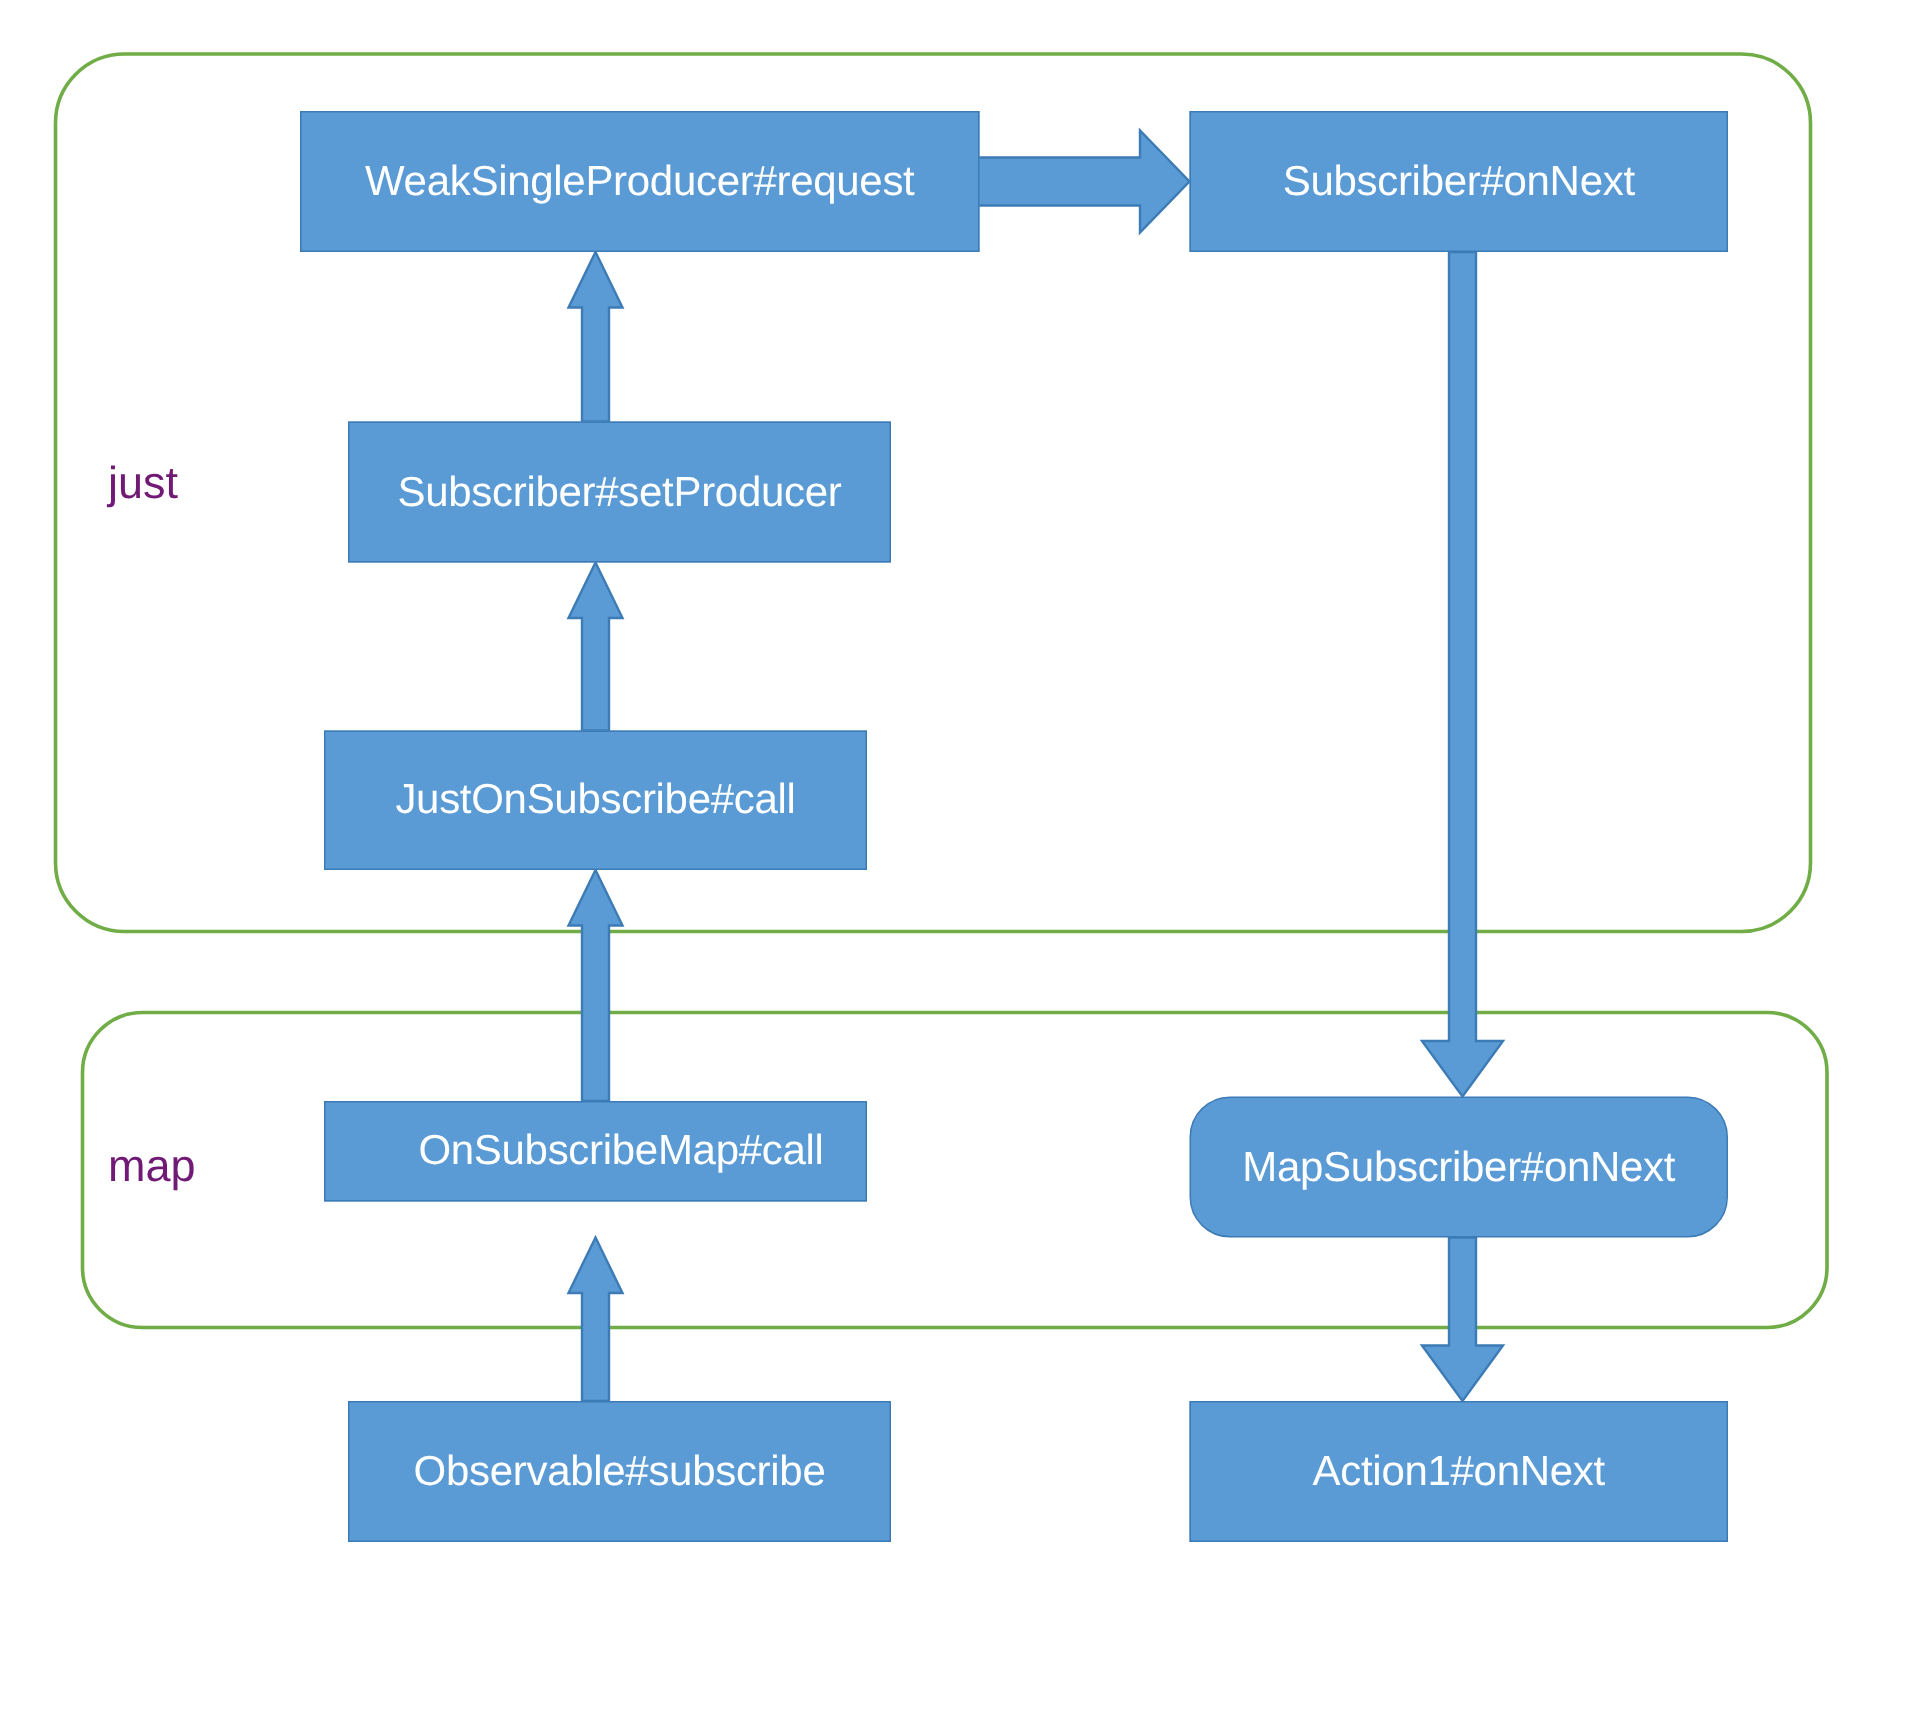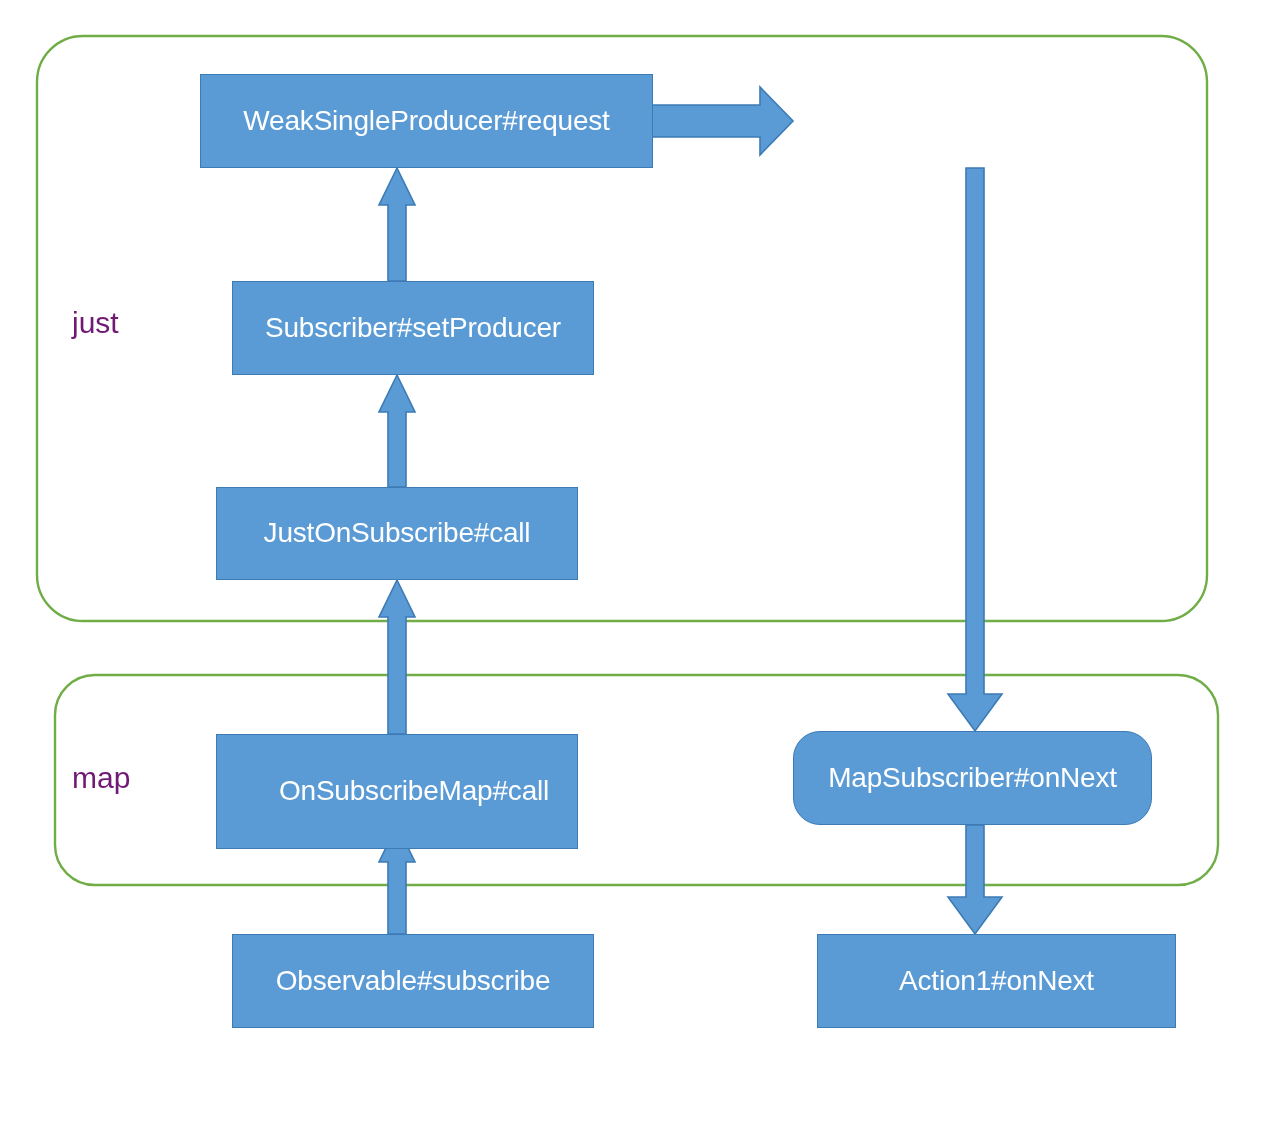--- a/index.html
+++ b/index.html
@@ -77,26 +77,27 @@
     <polygon points="966,825 984,825 984,897 1002,897 975,934 948,897 966,897" fill="#5B9BD5" stroke="#3C7BB5" stroke-width="1.6" stroke-linejoin="miter"></polygon>
 
   </svg>
 
   <div class="group-label" style="left:72px; top:306px;">just</div>
 
   <div class="group-label" style="left:72px; top:761px;">map</div>
 
   <div class="node" style="left:170px; top:74px; width:453px; height:94px;margin-left:30px;">WeakSingleProducer#request</div>
 
+  <div class="node" style="left:793px; top:74px; width:359px; height:94px;">Subscriber#onNext</div>
 
   <div class="node" style="left:232px; top:281px; width:362px; height:94px;">Subscriber#setProducer</div>
 
   <div class="node" style="left:216px; top:487px; width:362px; height:93px;">JustOnSubscribe#call</div>
 
-  <div class="node" style="left:216px; top:734px; width:362px; height:115px;padding-left:34px;">OnSubscribeMap#call</div>
+  <div class="node" style="left:216px; top:734px; width:362px; height:67px;padding-left:34px;">OnSubscribeMap#call</div>
 
   <div class="node" style="left:793px; top:731px; width:359px; height:94px;border-radius:27px;">MapSubscriber#onNext</div>
 
   <div class="node" style="left:216px; top:934px; width:362px; height:94px;margin-left:16px;">Observable#subscribe</div>
 
-  <div class="node" style="left:817px; top:934px; width:359px; height:94px;">Action1#onNext</div>
+  <div class="node" style="left:793px; top:934px; width:359px; height:94px;">Action1#onNext</div>
 
 </div>
 
 </body></html>

